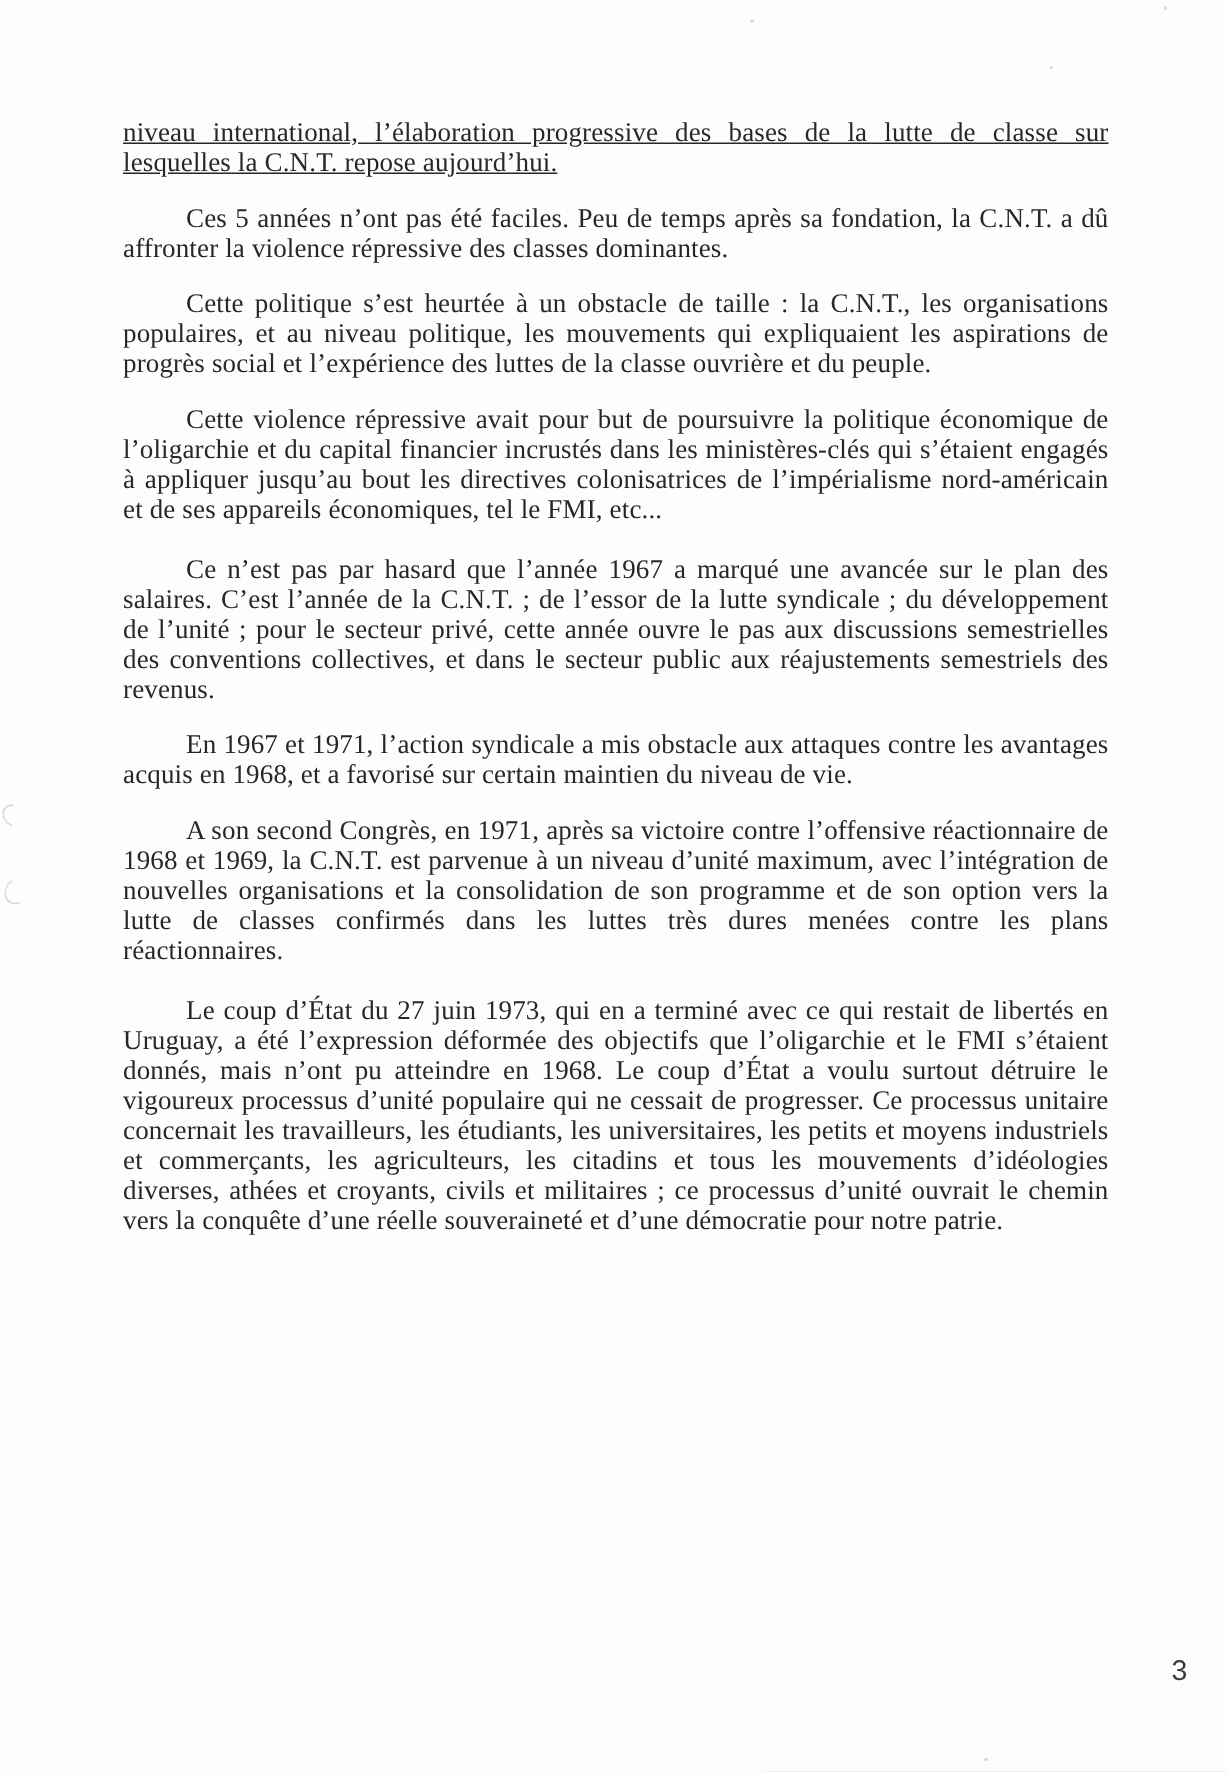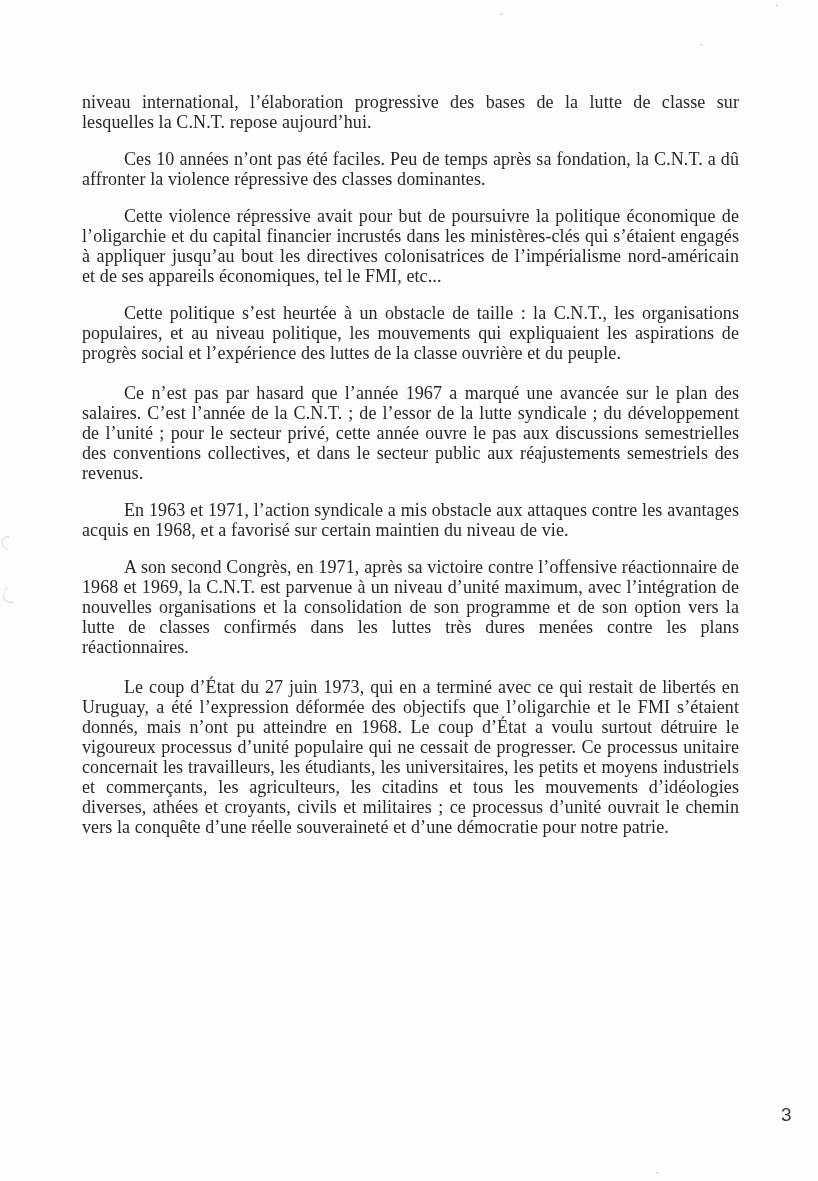--- a/index.html
+++ b/index.html
@@ -24,22 +24,23 @@
     text-align: justify;
     font-size: 18px;
     line-height: 20px;
     letter-spacing: 0.1px;
   }
   .text-block p {
     margin: 17px 0 0 0;
     text-indent: 42px;
   }
   .text-block p.first {
-    margin-top: 14px;
+    margin-top: 0;
     text-indent: 0;
+    text-decoration: underline;
   }
   .text-block p.gap-large {
     margin-top: 20px;
   }
   .page-number {
     position: absolute;
     left: 781px;
     top: 1104px;
     font-family: "Liberation Sans", "DejaVu Sans", sans-serif;
     font-size: 19px;
@@ -76,25 +77,25 @@
   .speck-3 { left: 776px; top: 4px;   width: 2px; height: 3px; }
   .speck-4 { left: 656px; top: 1172px; width: 3px; height: 2px; }
 </style>
 </head>
 <body>
 
 <div class="page">
 
   <div class="text-block">
     <p class="first">niveau international, l’élaboration progressive des bases de la lutte de classe sur lesquelles la C.N.T. repose aujourd’hui.</p>
-    <p>Ces 10 années n’ont pas été faciles. Peu de temps après sa fondation, la C.N.T. a dû affronter la violence répressive des classes dominantes.</p>
+    <p>Ces 5 années n’ont pas été faciles. Peu de temps après sa fondation, la C.N.T. a dû affronter la violence répressive des classes dominantes.</p>
+    <p>Cette politique s’est heurtée à un obstacle de taille : la C.N.T., les organisations populaires, et au niveau politique, les mouvements qui expliquaient les aspirations de progrès social et l’expérience des luttes de la classe ouvrière et du peuple.</p>
     <p>Cette violence répressive avait pour but de poursuivre la politique économique de l’oligarchie et du capital financier incrustés dans les ministères-clés qui s’étaient engagés à appliquer jusqu’au bout les directives colonisatrices de l’impérialisme nord-américain et de ses appareils économiques, tel le FMI, etc...</p>
-    <p>Cette politique s’est heurtée à un obstacle de taille : la C.N.T., les organisations populaires, et au niveau politique, les mouvements qui expliquaient les aspirations de progrès social et l’expérience des luttes de la classe ouvrière et du peuple.</p>
     <p class="gap-large">Ce n’est pas par hasard que l’année 1967 a marqué une avancée sur le plan des salaires. C’est l’année de la C.N.T. ; de l’essor de la lutte syndicale ; du développement de l’unité ; pour le secteur privé, cette année ouvre le pas aux discussions semestrielles des conventions collectives, et dans le secteur public aux réajustements semestriels des revenus.</p>
-    <p>En 1963 et 1971, l’action syndicale a mis obstacle aux attaques contre les avantages acquis en 1968, et a favorisé sur certain maintien du niveau de vie.</p>
+    <p>En 1967 et 1971, l’action syndicale a mis obstacle aux attaques contre les avantages acquis en 1968, et a favorisé sur certain maintien du niveau de vie.</p>
     <p>A son second Congrès, en 1971, après sa victoire contre l’offensive réactionnaire de 1968 et 1969, la C.N.T. est parvenue à un niveau d’unité maximum, avec l’intégration de nouvelles organisations et la consolidation de son programme et de son option vers la lutte de classes confirmés dans les luttes très dures menées contre les plans réactionnaires.</p>
     <p class="gap-large">Le coup d’État du 27 juin 1973, qui en a terminé avec ce qui restait de libertés en Uruguay, a été l’expression déformée des objectifs que l’oligarchie et le FMI s’étaient donnés, mais n’ont pu atteindre en 1968. Le coup d’État a voulu surtout détruire le vigoureux processus d’unité populaire qui ne cessait de progresser. Ce processus unitaire concernait les travailleurs, les étudiants, les universitaires, les petits et moyens industriels et commerçants, les agriculteurs, les citadins et tous les mouvements d’idéologies diverses, athées et croyants, civils et militaires ; ce processus d’unité ouvrait le chemin vers la conquête d’une réelle souveraineté et d’une démocratie pour notre patrie.</p>
   </div>
 
   <div class="page-number">3</div>
 
   <div class="artifact artifact-squiggle-1"></div>
   <div class="artifact artifact-squiggle-2"></div>
   <div class="artifact speck speck-1"></div>
   <div class="artifact speck speck-2"></div>

